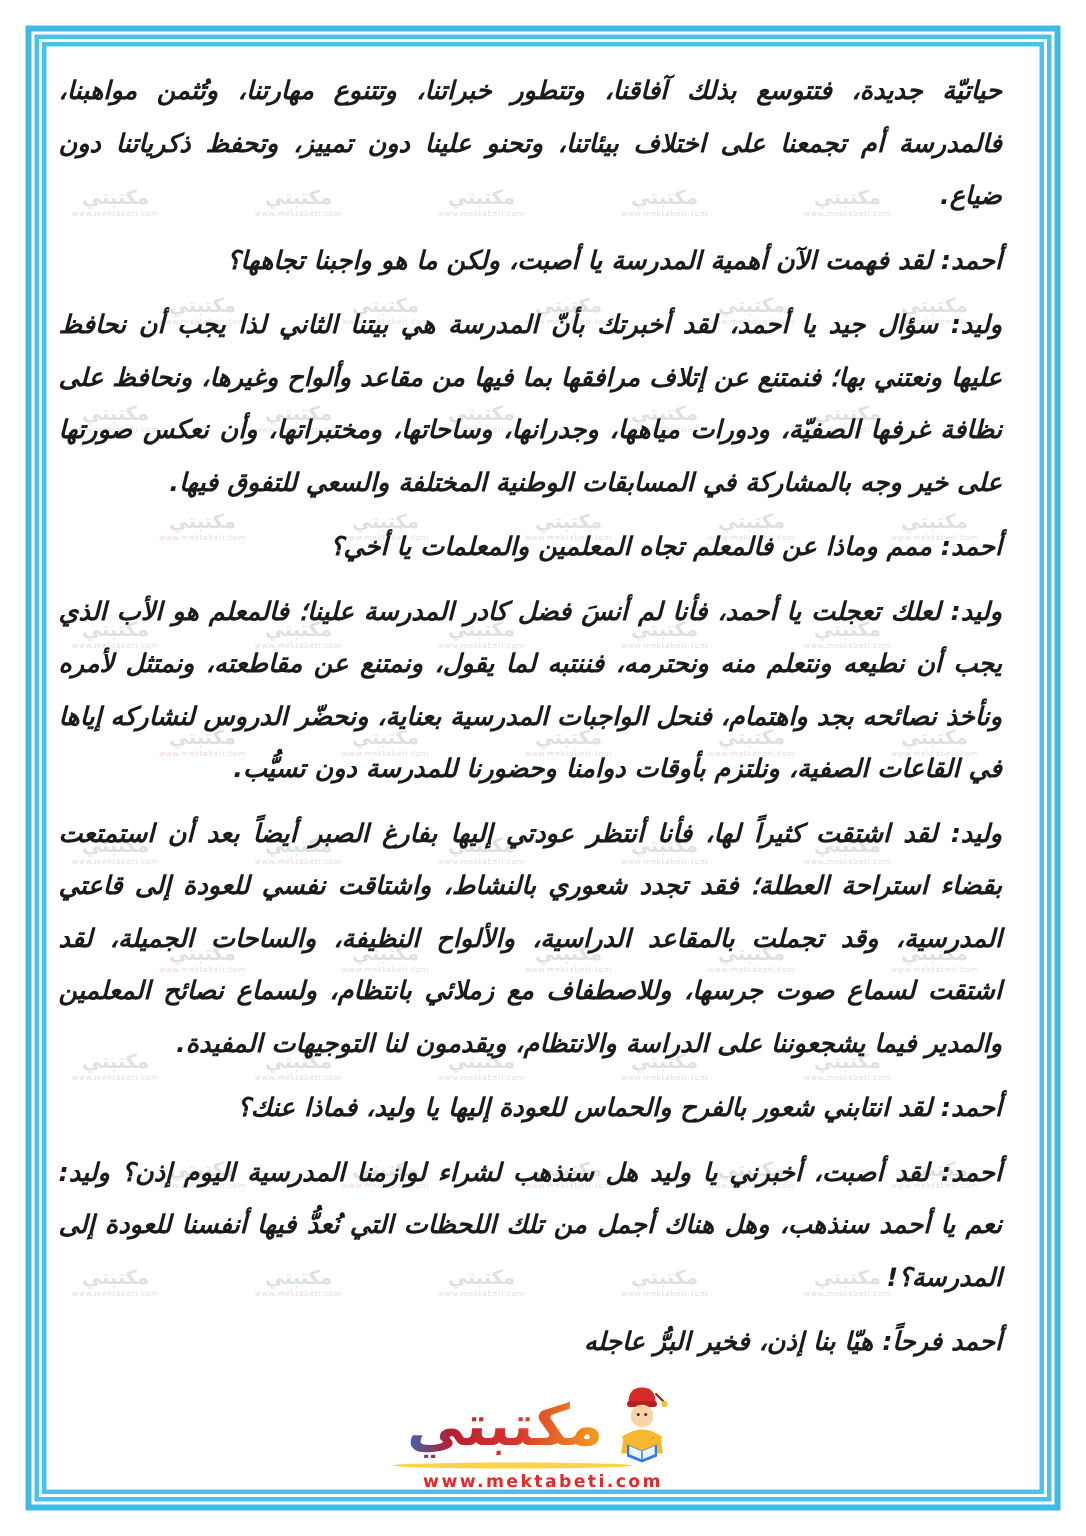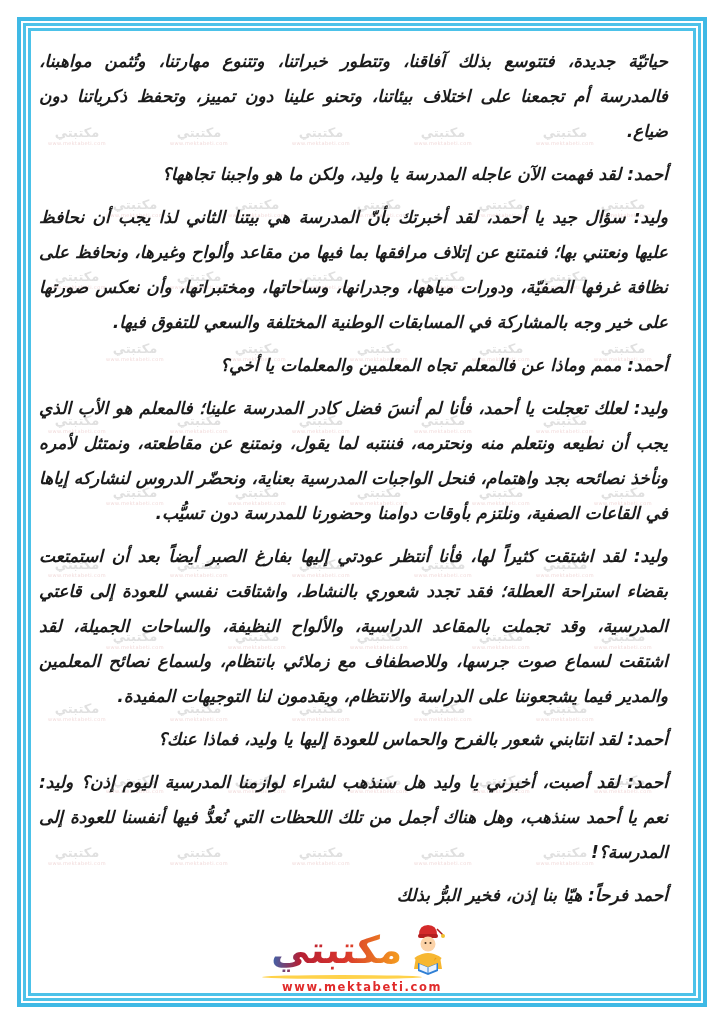--- a/index.html
+++ b/index.html
@@ -322,28 +322,28 @@
       <span class="wm-url">www.mektabeti.com</span>
     </div>
     <div class="wm" style="left: 528px; top: 846px;">
       <span class="wm-ar">مكتبتي</span>
       <span class="wm-url">www.mektabeti.com</span>
     </div>
   </div>
 
 <div class="content">
   <p>حياتيّة جديدة، فتتوسع بذلك آفاقنا، وتتطور خبراتنا، وتتنوع مهارتنا، وتُثمن مواهبنا، فالمدرسة أم تجمعنا على اختلاف بيئاتنا، وتحنو علينا دون تمييز، وتحفظ ذكرياتنا دون ضياع.</p>
-  <p>أحمد: لقد فهمت الآن عاجله المدرسة يا وليد، ولكن ما هو واجبنا تجاهها؟</p>
+  <p>أحمد: لقد فهمت الآن أهمية المدرسة يا أصبت، ولكن ما هو واجبنا تجاهها؟</p>
   <p>وليد: سؤال جيد يا أحمد، لقد أخبرتك بأنّ المدرسة هي بيتنا الثاني لذا يجب أن نحافظ عليها ونعتني بها؛ فنمتنع عن إتلاف مرافقها بما فيها من مقاعد وألواح وغيرها، ونحافظ على نظافة غرفها الصفيّة، ودورات مياهها، وجدرانها، وساحاتها، ومختبراتها، وأن نعكس صورتها على خير وجه بالمشاركة في المسابقات الوطنية المختلفة والسعي للتفوق فيها.</p>
   <p>أحمد: ممم وماذا عن فالمعلم تجاه المعلمين والمعلمات يا أخي؟</p>
   <p>وليد: لعلك تعجلت يا أحمد، فأنا لم أنسَ فضل كادر المدرسة علينا؛ فالمعلم هو الأب الذي يجب أن نطيعه ونتعلم منه ونحترمه، فننتبه لما يقول، ونمتنع عن مقاطعته، ونمتثل لأمره ونأخذ نصائحه بجد واهتمام، فنحل الواجبات المدرسية بعناية، ونحضّر الدروس لنشاركه إياها في القاعات الصفية، ونلتزم بأوقات دوامنا وحضورنا للمدرسة دون تسيُّب.</p>
   <p>وليد: لقد اشتقت كثيراً لها، فأنا أنتظر عودتي إليها بفارغ الصبر أيضاً بعد أن استمتعت بقضاء استراحة العطلة؛ فقد تجدد شعوري بالنشاط، واشتاقت نفسي للعودة إلى قاعتي المدرسية، وقد تجملت بالمقاعد الدراسية، والألواح النظيفة، والساحات الجميلة، لقد اشتقت لسماع صوت جرسها، وللاصطفاف مع زملائي بانتظام، ولسماع نصائح المعلمين والمدير فيما يشجعوننا على الدراسة والانتظام، ويقدمون لنا التوجيهات المفيدة.</p>
   <p>أحمد: لقد انتابني شعور بالفرح والحماس للعودة إليها يا وليد، فماذا عنك؟</p>
   <p>أحمد: لقد أصبت، أخبرني يا وليد هل سنذهب لشراء لوازمنا المدرسية اليوم إذن؟ وليد: نعم يا أحمد سنذهب، وهل هناك أجمل من تلك اللحظات التي نُعدُّ فيها أنفسنا للعودة إلى المدرسة؟!</p>
-  <p>أحمد فرحاً: هيّا بنا إذن، فخير البرُّ بذلك</p>
+  <p>أحمد فرحاً: هيّا بنا إذن، فخير البرُّ عاجله</p>
 </div>
 
 <div class="footer">
   <div class="logo-row">
     <span class="brand">مكتبتي</span>
     <svg class="boy" width="46" height="52" viewBox="0 0 46 52">
 
       <line x1="31" y1="6" x2="37" y2="12" stroke="#a81d1d" stroke-width="1.5"></line>
       <circle cx="37" cy="13" r="2" fill="#f2c12e"></circle>
 

